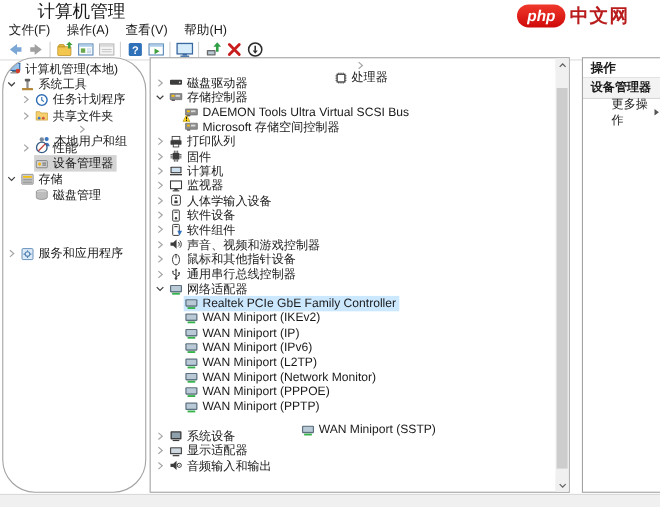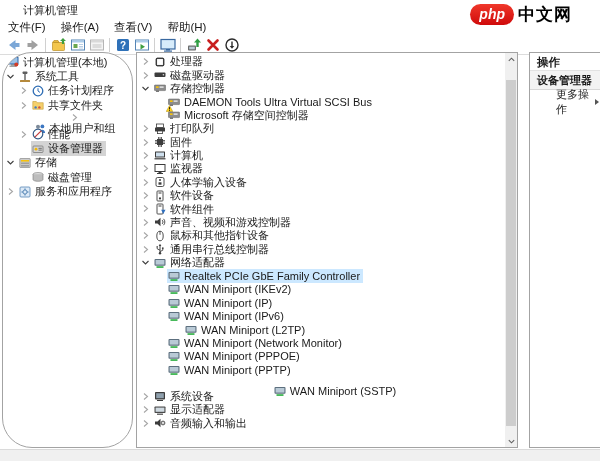--- a/index.html
+++ b/index.html
@@ -3,25 +3,25 @@
 <meta charset="utf-8">
 <style>
   * { box-sizing: border-box; margin: 0; padding: 0; }
   html,body { width:600px; height:461px; }
   body {
     position: relative; background:#fff; overflow:hidden;
     font-family:"Liberation Sans","DejaVu Sans",sans-serif; color:#1a1a1a;
     --sel-blue:#cce8ff; --sel-gray:#d4d4d4; --pane-border:#a3a3a3;
   }
   .titlebar { height:18px; display:flex; align-items:center; padding:3px 6px 0; }
-  .title-text { font-size:11px; margin-left:0; white-space:nowrap; }
+  .title-text { font-size:16px; margin-left:11px; white-space:nowrap; }
   .watermark { position:absolute; top:3px; right:28px; display:flex; align-items:center; gap:4px; }
   .php-badge { background:linear-gradient(#f0382b,#cf0a0a); color:#fff; font-weight:bold; font-style:italic;
     font-size:14px; line-height:20px; height:21px; padding:0 9px; border-radius:11px; }
-  .php-site { font-size:17px; font-weight:bold; color:#000000; letter-spacing:1px; }
+  .php-site { font-size:17px; font-weight:bold; color:#b91c1c; letter-spacing:1px; }
   .menubar { height:14px; margin-top:2px; display:flex; align-items:center; padding:0 8px; }
   .menu-item { font-size:11.5px; margin-right:15px; cursor:default; }
   .toolbar { height:19px; margin-top:2px; border-bottom:1px solid #dcdcdc; display:flex; align-items:center; padding:0 4px; }
   .tb-btn { width:19px; height:17px; display:flex; align-items:center; justify-content:center; }
   .tb-sep { width:1px; height:14px; background:#d0d0d0; margin:0 3px; }
   .content { position:absolute; top:52px; left:0; right:0; height:397px; }
   .pane { position:absolute; top:0; bottom:1px; background:#fff; border:1px solid var(--pane-border); overflow:hidden; }
   .pane.left { left:2px; width:131px; padding-top:2px;border-radius:30px; }
   .pane.middle { left:136px; width:382px; padding-top:2px; }
   .pane.right { left:529px; width:78px; }
@@ -260,40 +260,40 @@
       <div class="tree-row left-row" style="padding-left: 16px;">
         <span class="chev-spacer"></span>
         <span class="row-body">
           <span class="tree-icon"><svg width="12" height="12" viewBox="0 0 12 12">
               <ellipse cx="6" cy="3.3" rx="5" ry="1.8" fill="#dcdcdc" stroke="#7a7a7a" stroke-width="0.6"></ellipse>
               <path d="M1 3.3v5.2c0 1 2.2 1.8 5 1.8s5-.8 5-1.8V3.3" fill="#bdbdbd" stroke="#7a7a7a" stroke-width="0.6"></path>
             </svg></span>
           <span class="tree-label">磁盘管理</span>
         </span>
       </div>
-      <div class="tree-row left-row" style="padding-left: 3px;">
+      <div class="tree-row left-row" style="padding-left: 3px; margin-top: 39px;">
         <span class="chev">
           <svg width="9" height="9" viewBox="0 0 9 9">
             <polyline points="3,1.5 6.5,4.5 3,7.5" fill="none" stroke="#a6a6a6" stroke-width="1.1"></polyline>
           </svg>
         </span>
         <span class="row-body">
           <span class="tree-icon"><svg width="12" height="12" viewBox="0 0 12 12">
               <rect x="1" y="1" width="10" height="10" rx="1" fill="#ddeaf7" stroke="#5585b5" stroke-width="0.8"></rect>
               <circle cx="6" cy="6" r="2.1" fill="none" stroke="#5585b5" stroke-width="1"></circle>
               <path d="M6 2.4v1.6M6 8v1.6M2.4 6H4M8 6h1.6" stroke="#5585b5" stroke-width="1"></path>
             </svg></span>
           <span class="tree-label">服务和应用程序</span>
         </span>
       </div>
     </div>
 
   <div class="pane middle">
     <div id="device-tree">
-        <div class="tree-row dev-row" style="padding-left: 4px;">
+        <div class="tree-row dev-row" style="padding-left: 4px; flex-direction: column;">
           <span class="chev">
             <svg width="9" height="9" viewBox="0 0 9 9">
               <polyline points="3,1.5 6.5,4.5 3,7.5" fill="none" stroke="#a6a6a6" stroke-width="1.1"></polyline>
             </svg>
           </span>
           <span class="row-body">
             <span class="tree-icon"><svg width="12" height="12" viewBox="0 0 12 12">
                 <rect x="2.5" y="2.5" width="7" height="7" fill="#fff" stroke="#3c3c3c" stroke-width="1.1"></rect>
                 <path d="M4 1v1.5M6 1v1.5M8 1v1.5M4 9.5V11M6 9.5V11M8 9.5V11M1 4h1.5M1 6h1.5M1 8h1.5M9.5 4H11M9.5 6H11M9.5 8H11" stroke="#3c3c3c" stroke-width="0.8"></path>
               </svg></span>
@@ -561,21 +561,21 @@
           <span class="chev-spacer"></span>
           <span class="row-body">
             <span class="tree-icon"><svg width="12" height="12" viewBox="0 0 12 12">
                 <rect x="0.5" y="2" width="11" height="6.8" rx="1" fill="#5c6f7e"></rect>
                 <rect x="1.6" y="3" width="8.8" height="4.6" fill="#b9cad6"></rect>
                 <rect x="2.5" y="9.2" width="7" height="1.7" fill="#35b24a"></rect>
               </svg></span>
             <span class="tree-label">WAN Miniport (IPv6)</span>
           </span>
         </div>
-        <div class="tree-row dev-row" style="padding-left: 18px; gap: 17px;">
+        <div class="tree-row dev-row" style="padding-left: 18px;">
           <span class="chev-spacer"></span>
           <span class="row-body">
             <span class="tree-icon"><svg width="12" height="12" viewBox="0 0 12 12">
                 <rect x="0.5" y="2" width="11" height="6.8" rx="1" fill="#5c6f7e"></rect>
                 <rect x="1.6" y="3" width="8.8" height="4.6" fill="#b9cad6"></rect>
                 <rect x="2.5" y="9.2" width="7" height="1.7" fill="#35b24a"></rect>
               </svg></span>
             <span class="tree-label">WAN Miniport (L2TP)</span>
           </span>
         </div>

